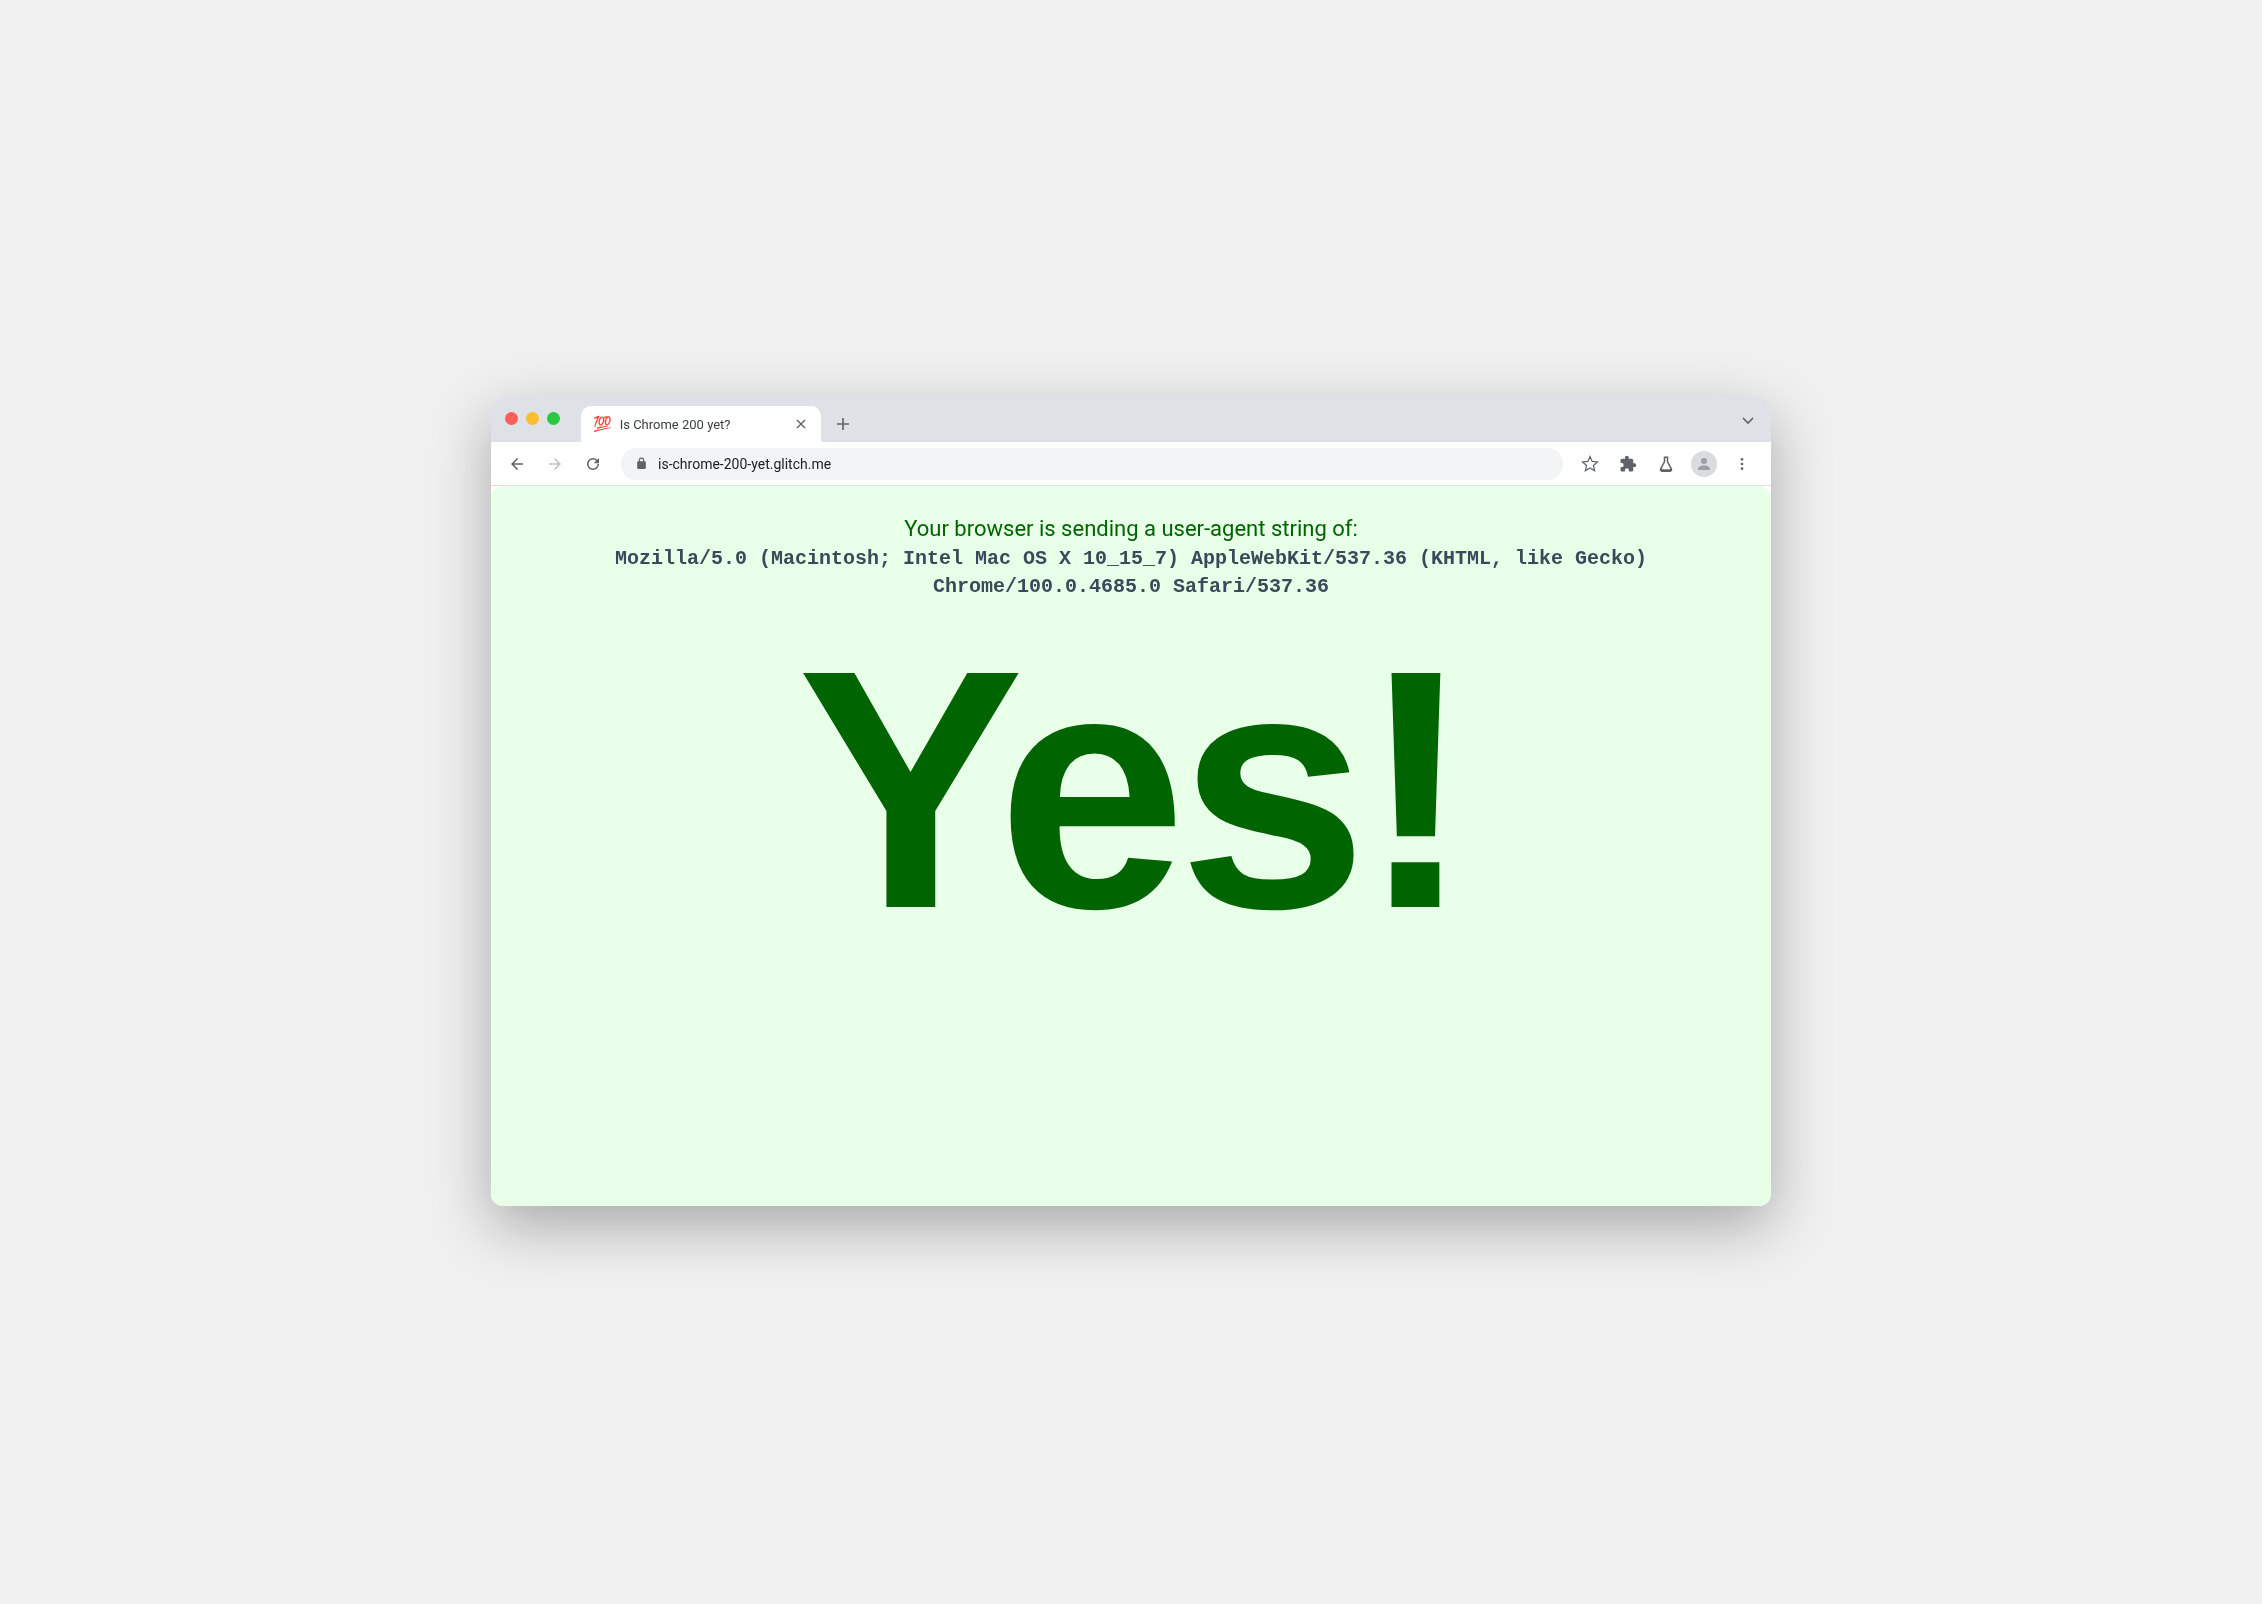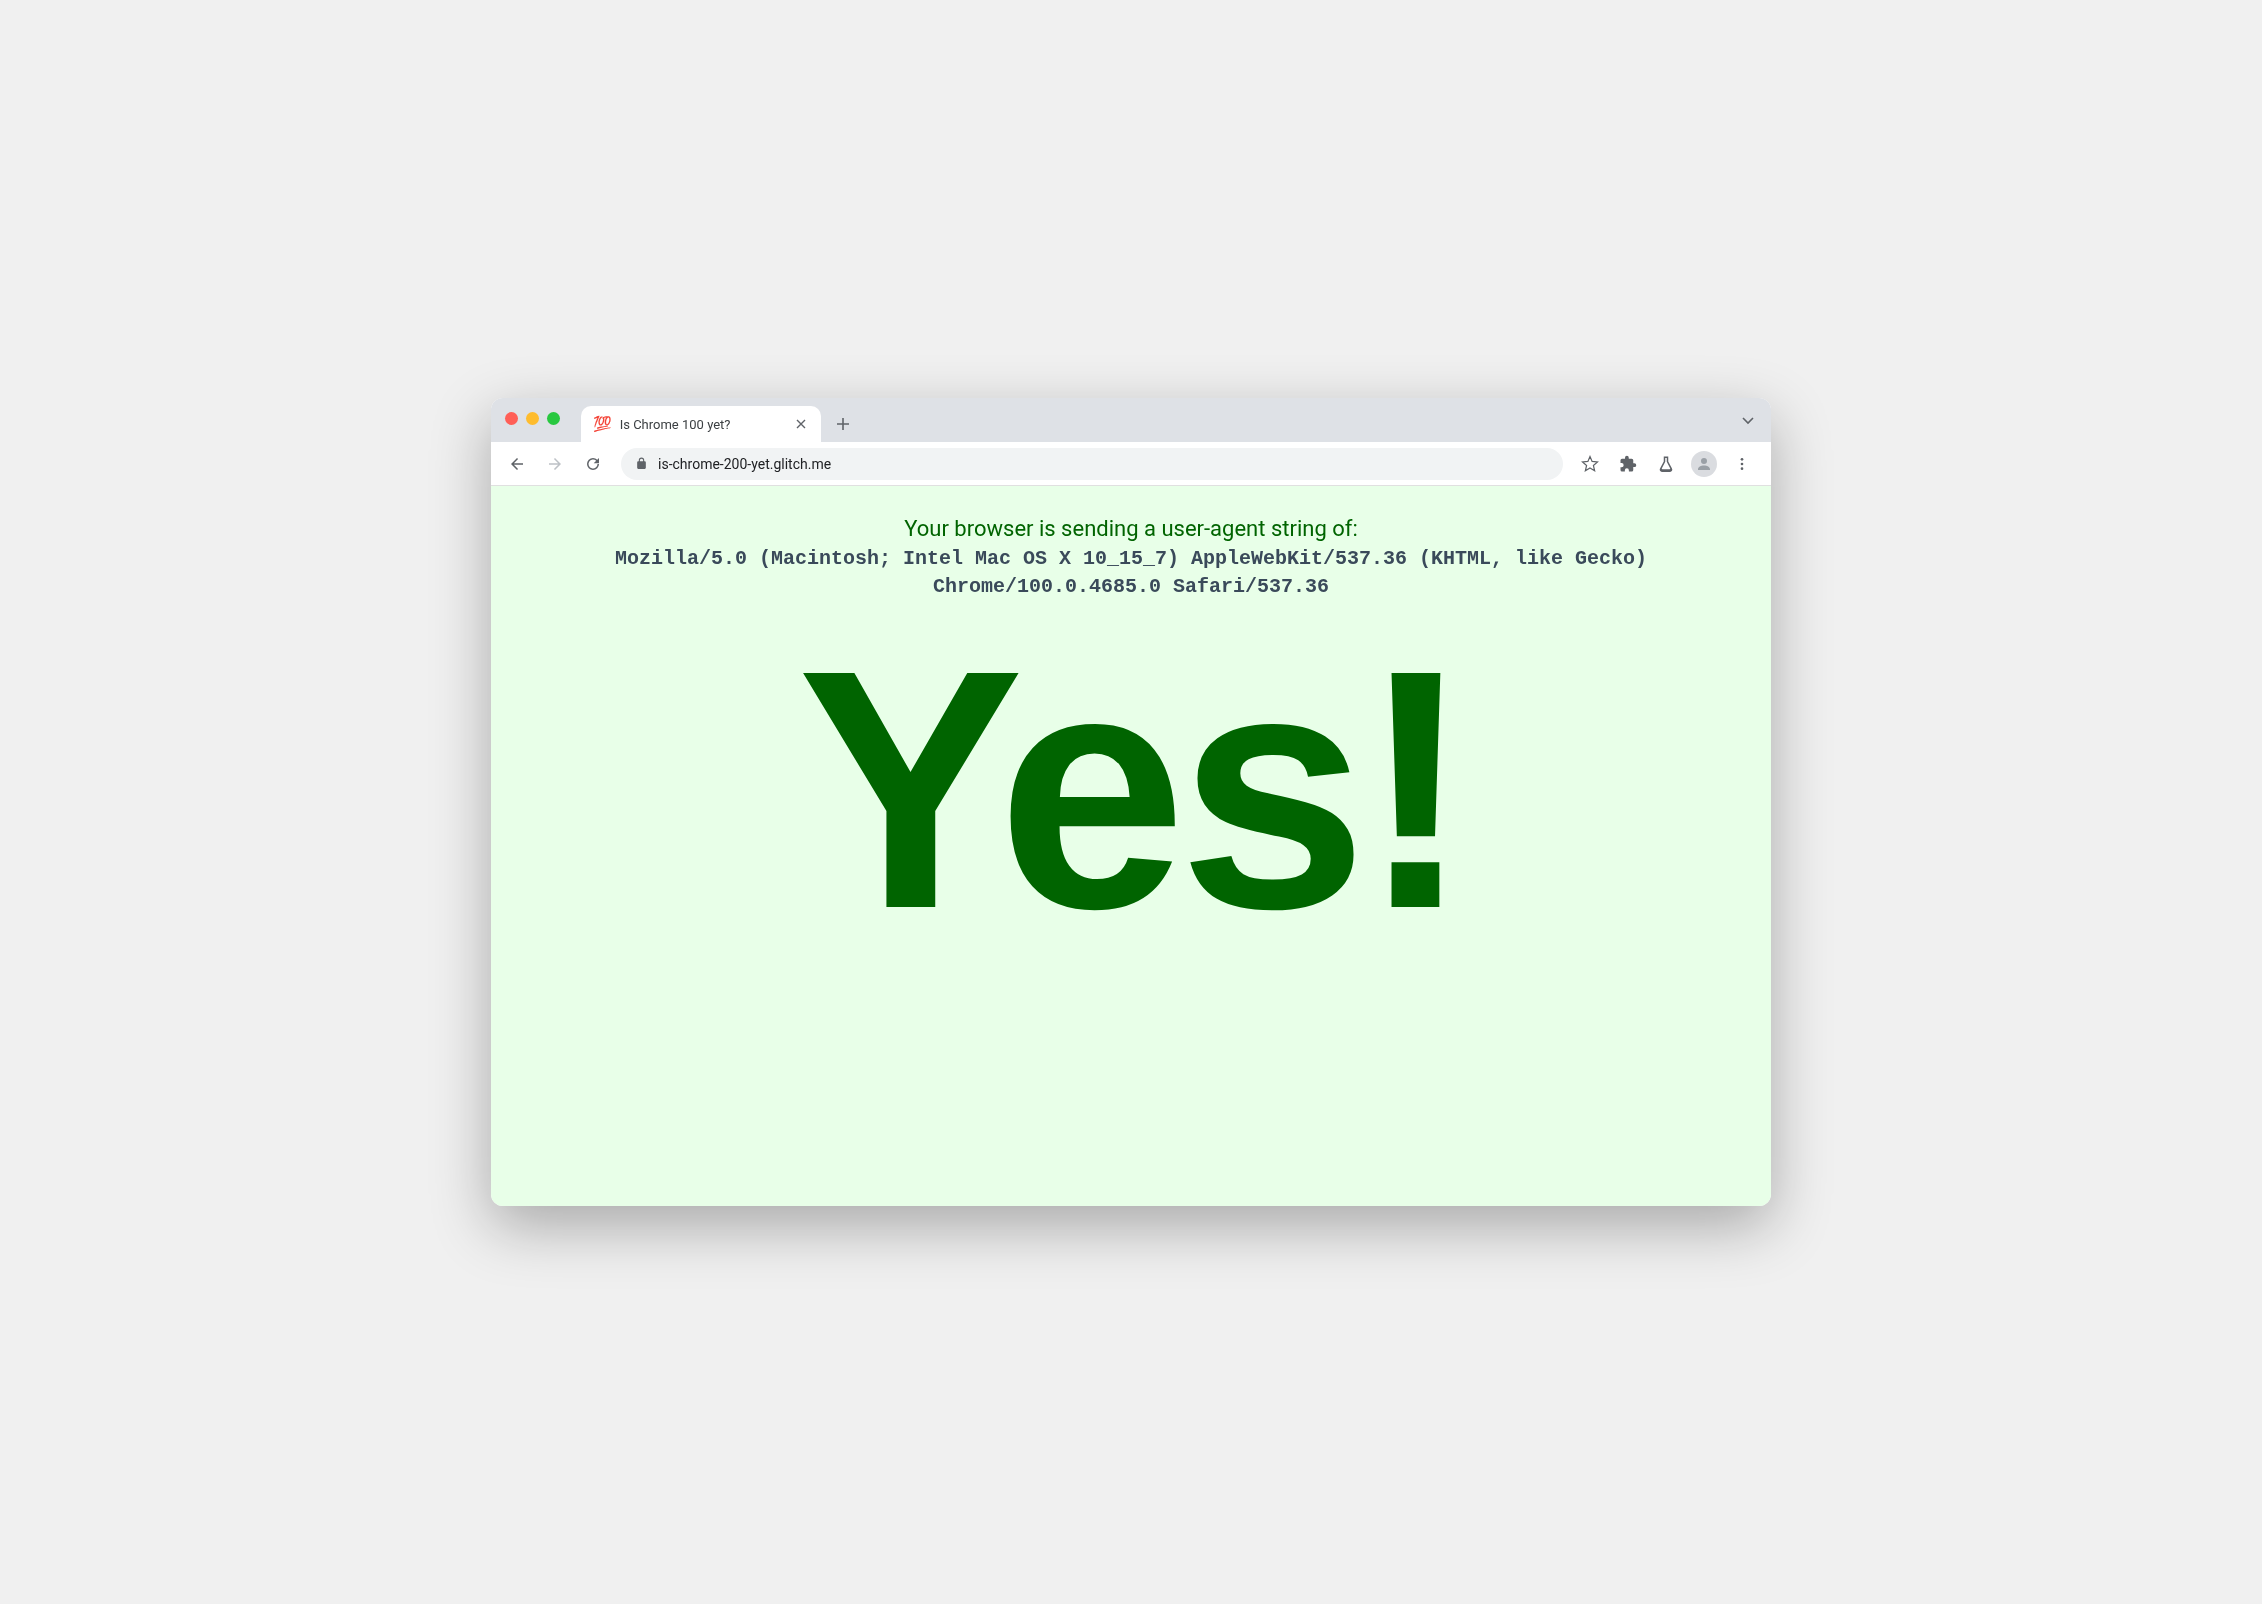--- a/index.html
+++ b/index.html
@@ -119,20 +119,21 @@
       background: #dadce0;
       border-radius: 50%;
       display: flex; align-items: center; justify-content: center;
     }
     .avatar svg { width: 18px; height: 18px; fill: #9aa0a6; }
     .content {
       background: #e8ffe8;
       min-height: 720px;
       padding: 30px 20px 60px;
       text-align: center;
+      border-radius: 12px;
     }
     .intro {
       color: #006400;
       font-size: 22px;
       margin-bottom: 4px;
     }
     .ua {
       font-family: Liberation Mono, monospace;
       font-size: 20px;
       color: #3a4a5a;
@@ -166,21 +167,21 @@
 
   <div class="titlebar">
     <div class="traffic-lights">
       <div class="tl red"></div>
       <div class="tl yellow"></div>
       <div class="tl green"></div>
     </div>
     <div class="tabs-area">
       <div class="tab">
         <span class="tab-favicon">💯</span>
-        <span class="tab-title">Is Chrome 100 yet?</span>
+        <span class="tab-title">Is Chrome 200 yet?</span>
         <span class="tab-close">
           <svg width="10" height="10" viewBox="0 0 10 10">
               <path d="M1 1 L9 9 M9 1 L1 9" stroke="currentColor" stroke-width="1.4" fill="none"></path>
             </svg>
         </span>
       </div>
       <div class="new-tab">
         <svg width="14" height="14" viewBox="0 0 14 14">
             <path d="M7 1 V13 M1 7 H13" stroke="currentColor" stroke-width="1.6" fill="none"></path>
           </svg>

